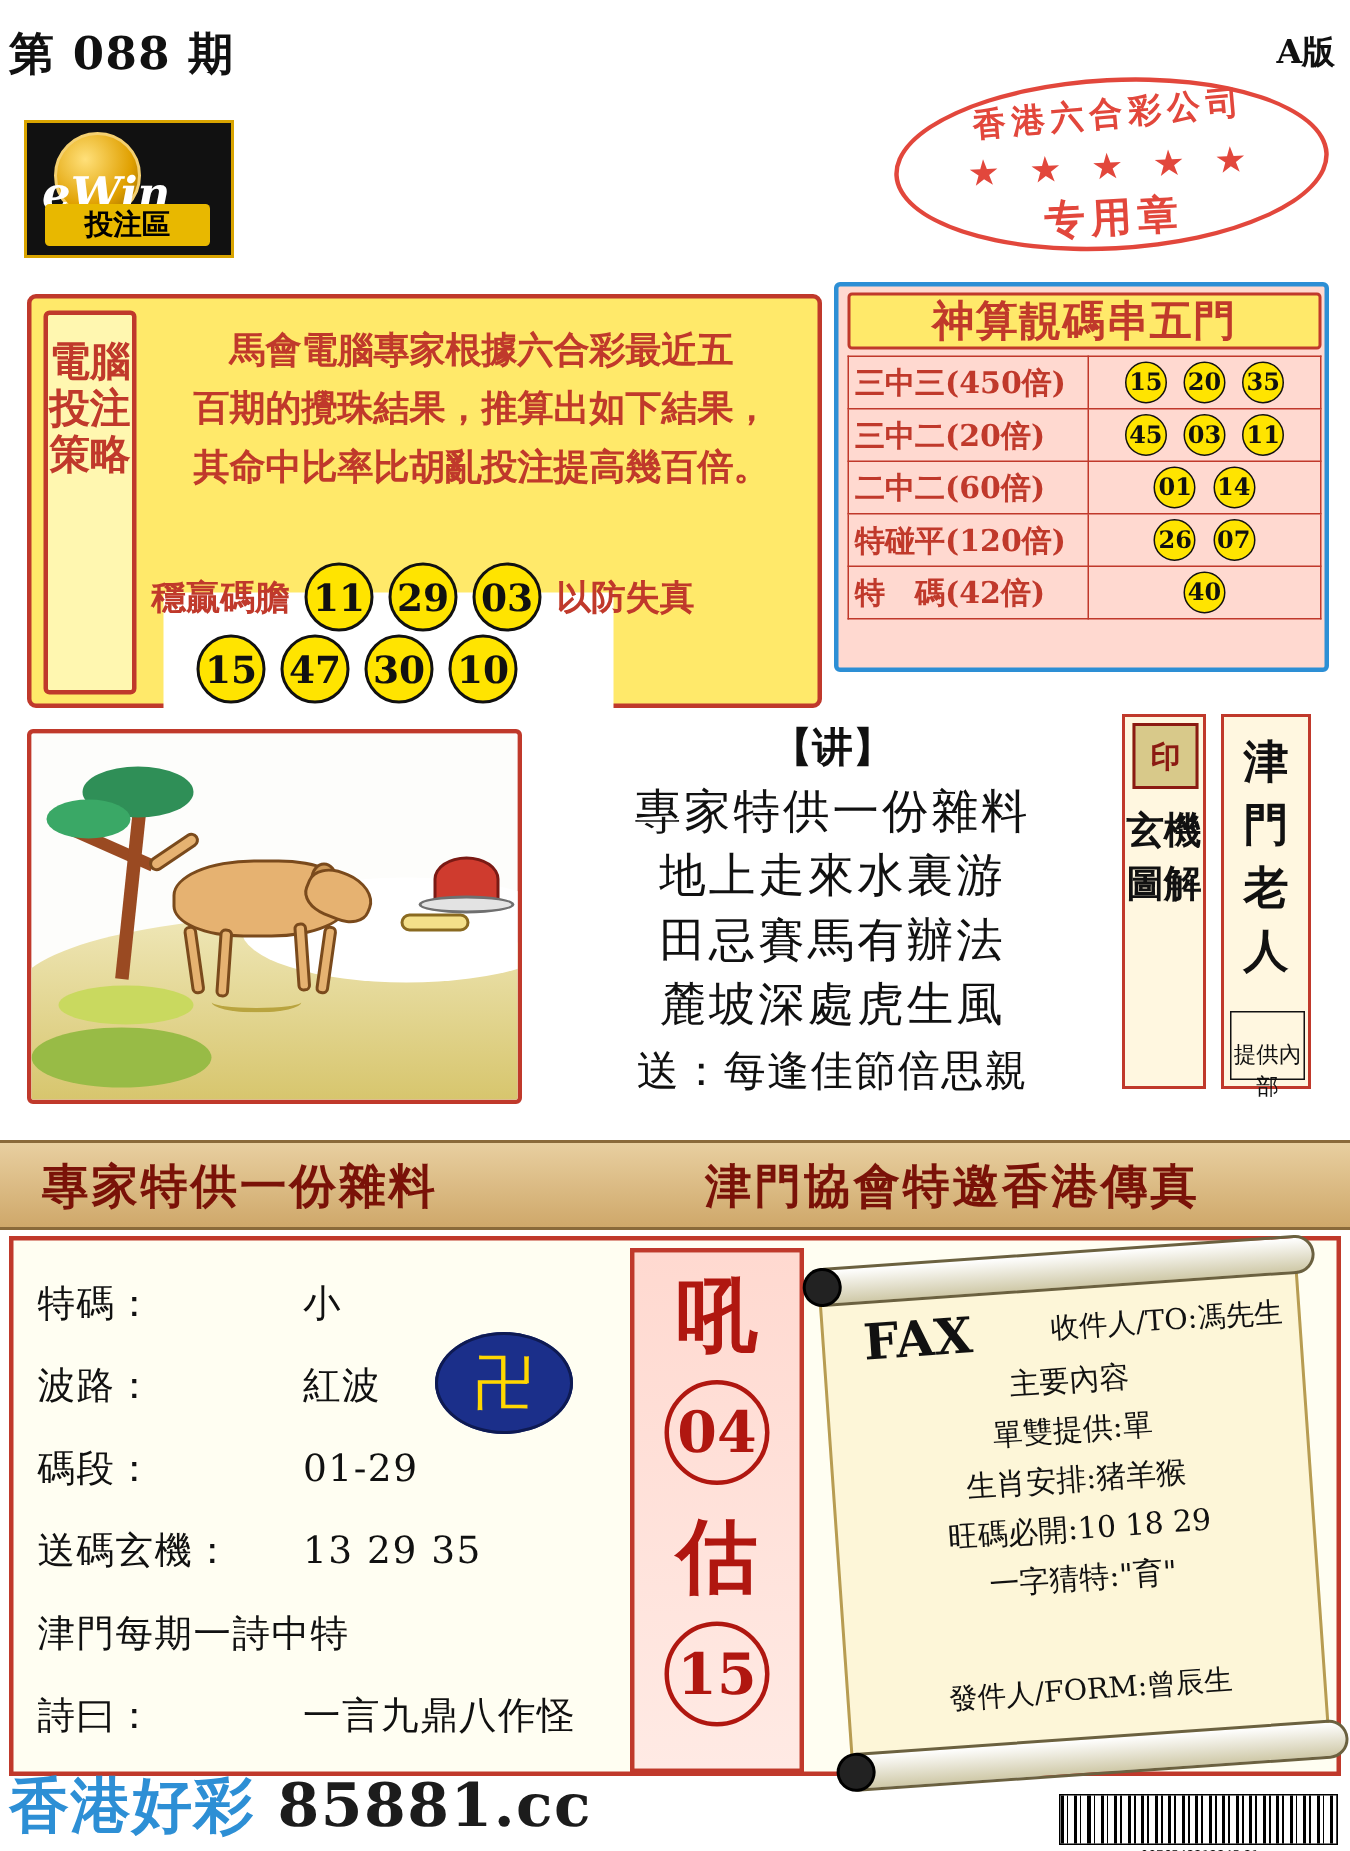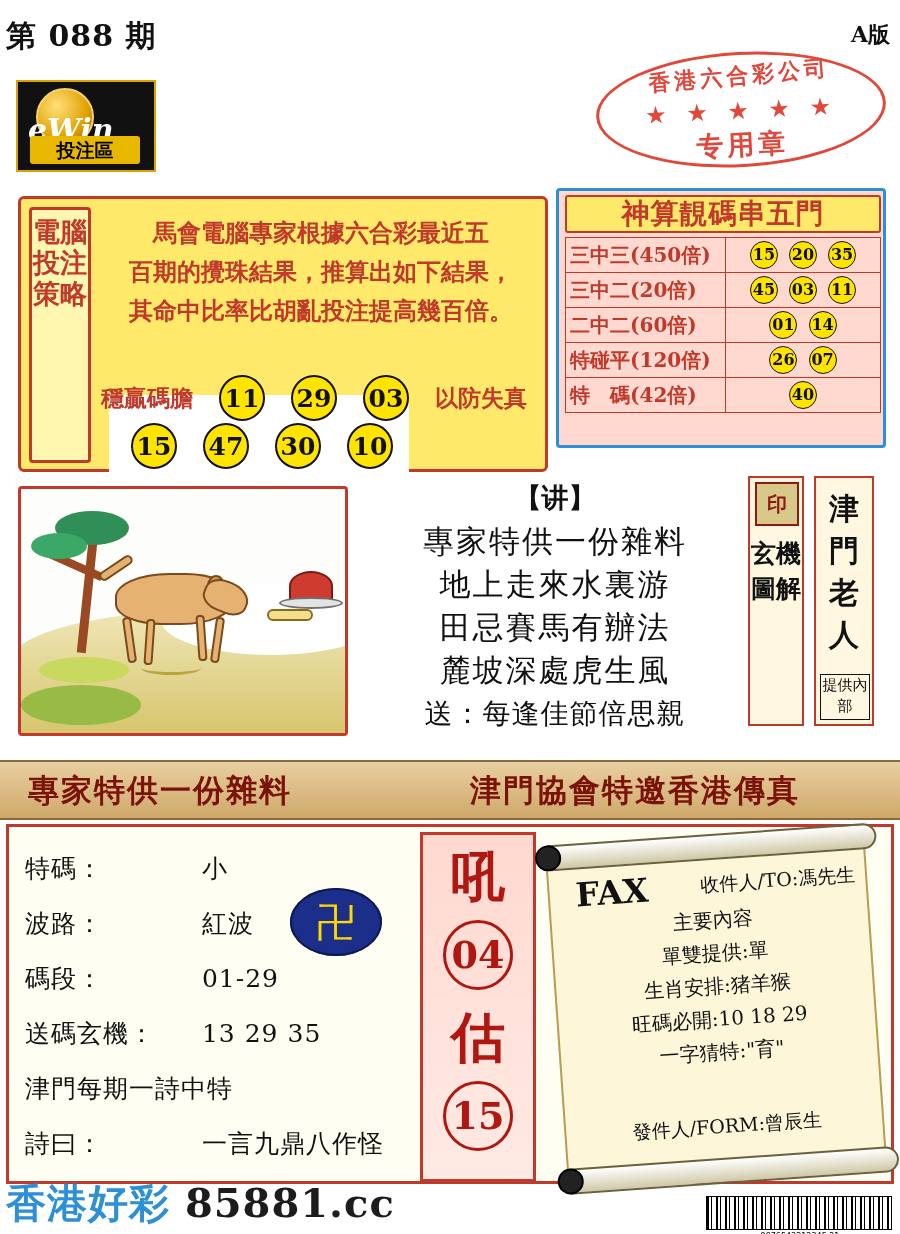--- a/index.html
+++ b/index.html
@@ -81,34 +81,34 @@
   
   .strategy {
     position:absolute; left:18px; top:196px; width:530px; height:276px;
     background:#ffe96a; border:3px solid #c0392b; border-radius:6px;
   }
   .strategy .label {
     position:absolute; left:8px; top:8px; width:62px; height:256px;
     background:#fff7b0; border:3px solid #c0392b; border-radius:4px;
     color:#c0392b; font-family:"DejaVu Serif", serif;
     font-size:27px; font-weight:bold; text-align:center;
-    padding-top:6px; line-height:31px; letter-spacing:0;
+    padding-top:16px; line-height:31px; letter-spacing:0;
   }
   .strategy .lines {
     position:absolute; left:82px; top:14px; width:436px;
     color:#c0392b; font-family:"DejaVu Serif", serif;
     font-size:24px; font-weight:bold; line-height:39px; text-align:center;
   }
   .strategy .whitebox{
     position:absolute; left:88px; top:196px; width:300px; height:78px;
     background:#ffffff;
   }
   .picksrow {
     position:absolute; left:80px; width:440px; display:flex;
-    align-items:center; gap:26px;
+    align-items:center; gap:10px;
   }
   .picksrow.r1 { top:176px; }
   .picksrow.r2 { top:224px; left:110px; width:400px; }
   .picklabel {
     color:#c0392b; font-family:"DejaVu Serif", serif;
     font-size:23px; font-weight:bold; white-space:nowrap;
   }
   .ballnum {
     width:46px; height:46px; border-radius:50%;
     background:#ffe400; border:2px solid #111; color:#111;
@@ -260,21 +260,21 @@
   .oldman {
     position:absolute; left:814px; top:476px; width:60px; height:250px;
     border:2px solid #c0392b; background:#fff7e0;
     color:#111; font-family:"DejaVu Serif", serif;
     font-size:30px; font-weight:bold; text-align:center;
     padding-top:10px; line-height:42px;
   }
   .oldman .note {
     position:absolute; left:4px; bottom:4px; width:50px; height:46px;
     border:1.5px solid #111; font-size:15px; line-height:21px;
-    font-weight:normal; padding-top:0;
+    font-weight:normal; padding-top:18px;
   }
 
   
   .banner {
     position:absolute; left:0; top:760px; width:900px; height:60px;
     background:linear-gradient(180deg,#e8cfa0,#cfa86a);
     border-top:2px solid #8a6a3a; border-bottom:2px solid #8a6a3a;
   }
   .banner .b1, .banner .b2 {
     position:absolute; top:8px;

